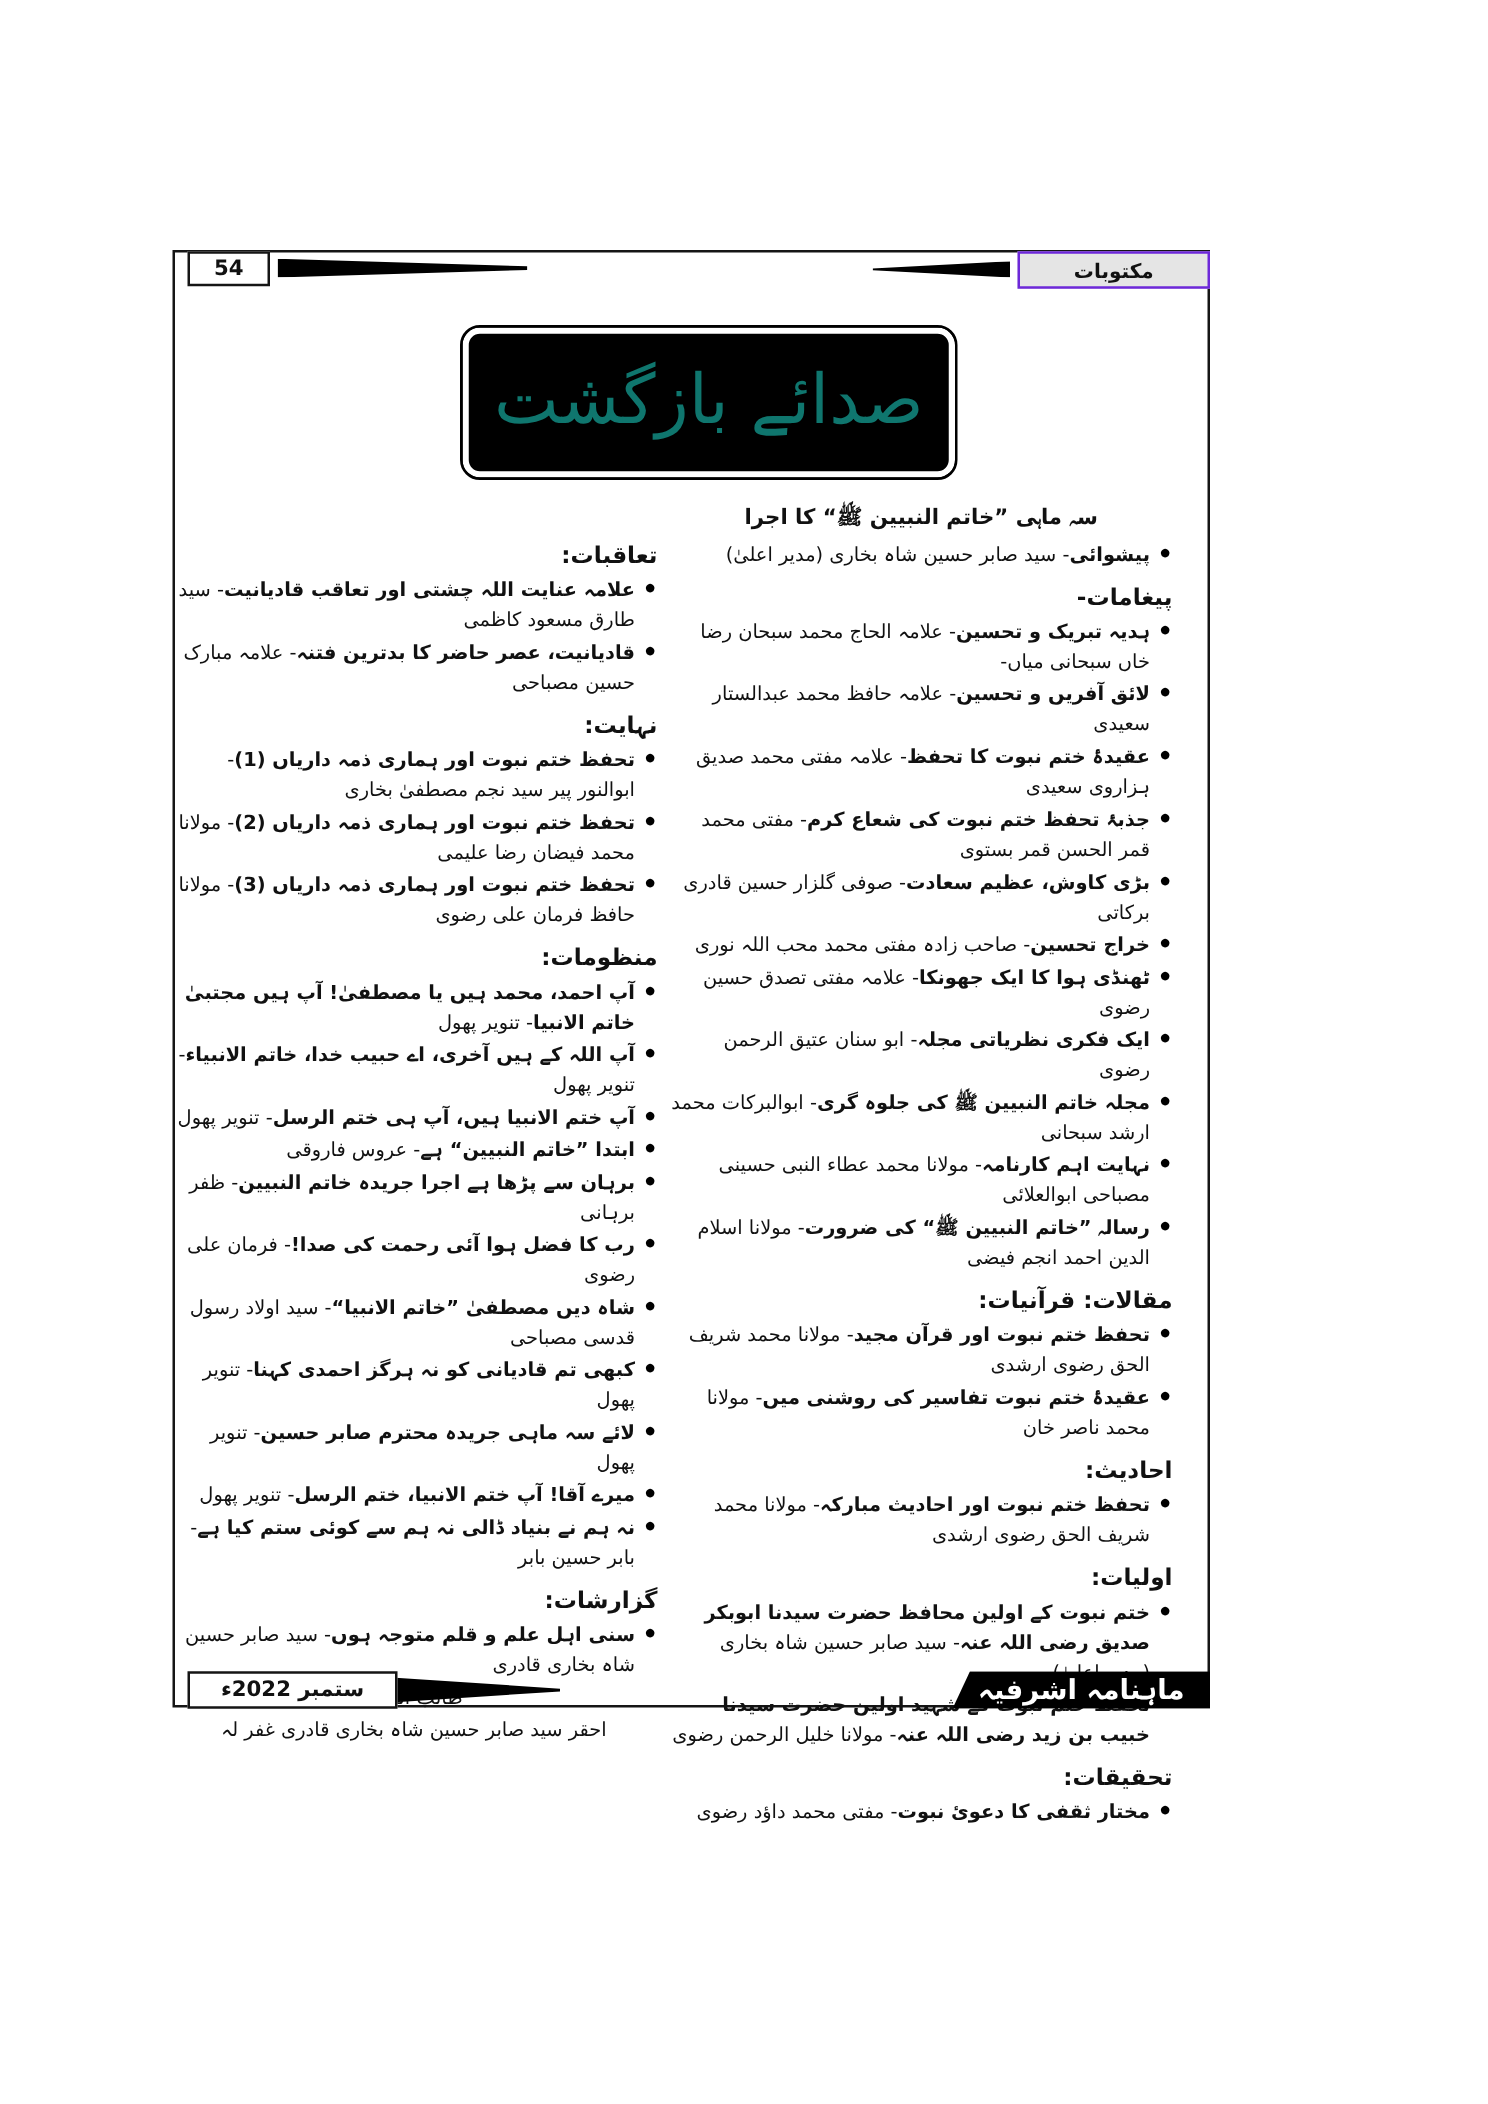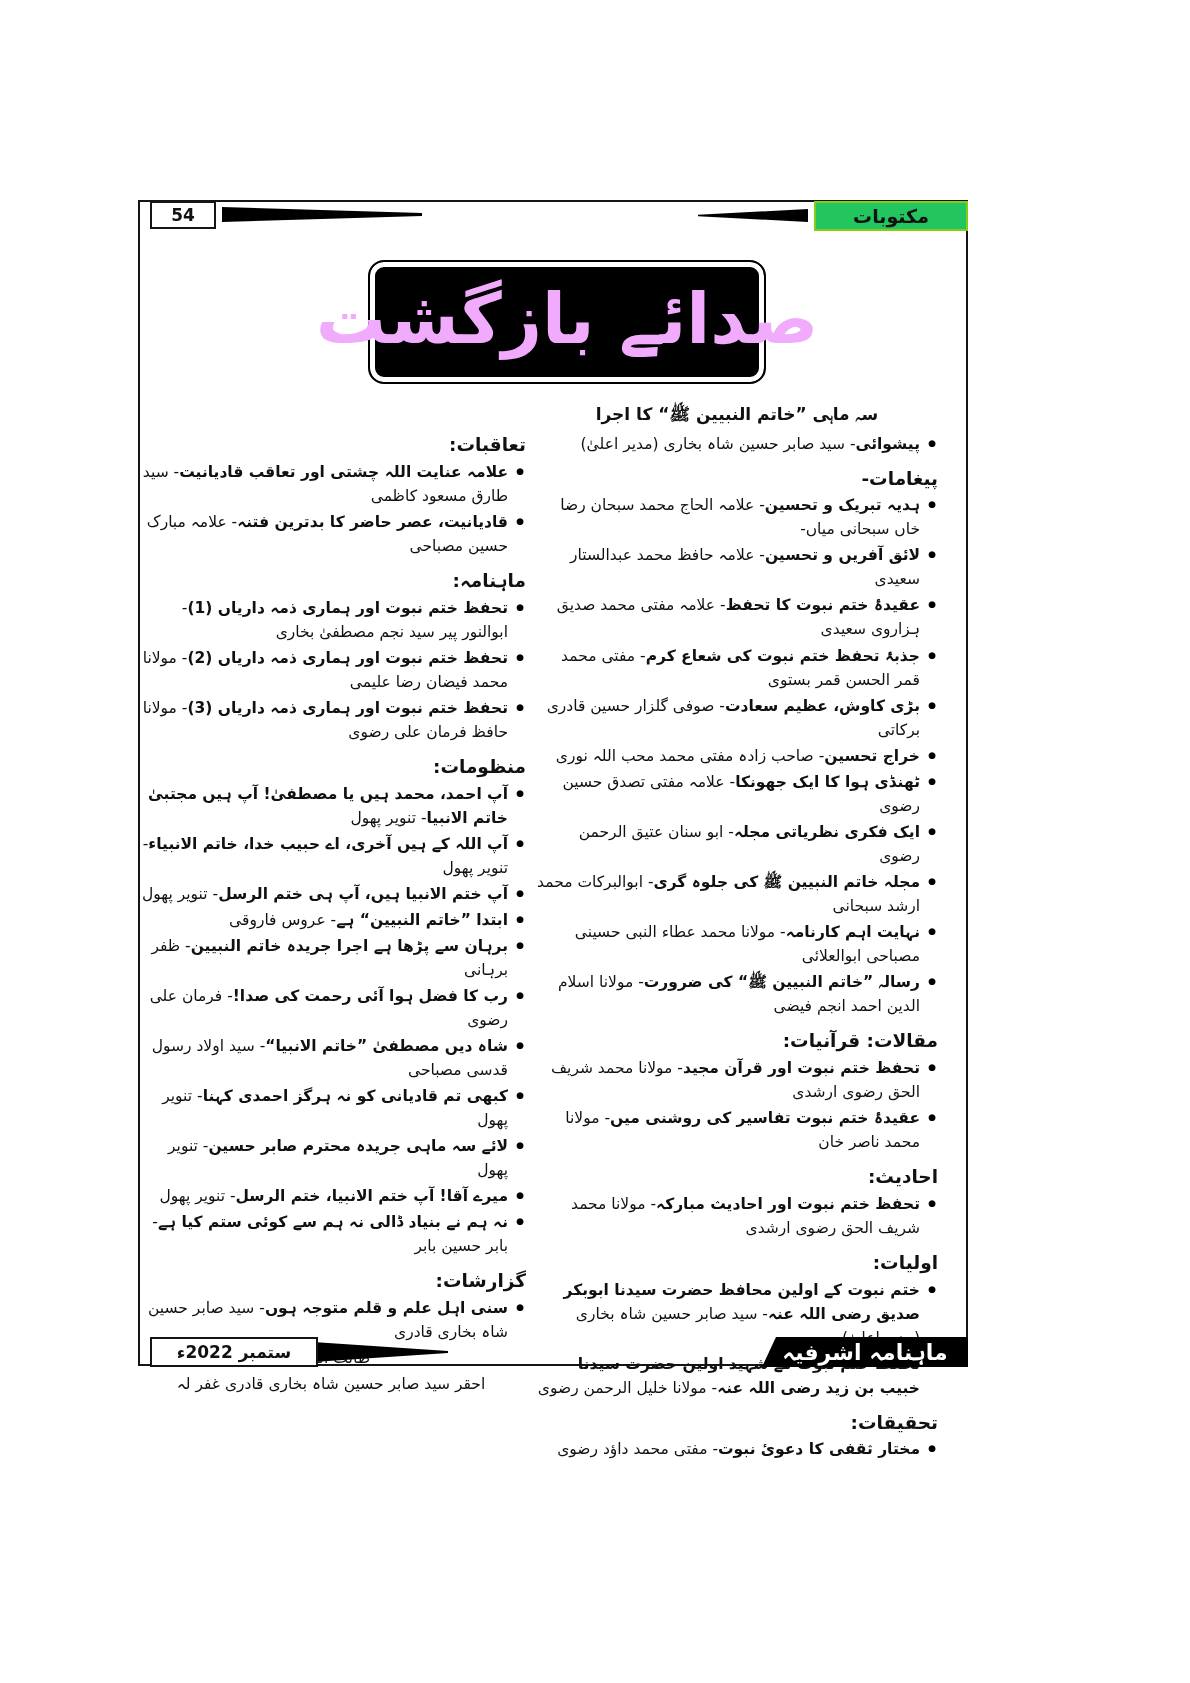--- a/index.html
+++ b/index.html
@@ -10,31 +10,31 @@
   .frame{position:absolute;left:138px;top:200px;width:830px;height:1166px;border:2px solid #151515;box-sizing:border-box;}
   .page-num{
     position:absolute;left:150px;top:201px;width:66px;height:28px;border:2px solid #151515;background:#fff;
     box-sizing:border-box;display:flex;align-items:center;justify-content:center;
     font-size:17px;font-weight:bold;direction:ltr;z-index:3;text-align:center;
   }
   .wedge{position:absolute;background:#000;z-index:2;}
   .wedge-a{left:222px;top:207px;width:200px;height:15px;clip-path:polygon(0 0,100% 40%,100% 60%,0 100%);}
   .wedge-b{left:698px;top:209px;width:110px;height:13px;clip-path:polygon(100% 0,0 45%,0 55%,100% 100%);}
   .header-tab{
-    position:absolute;left:814px;top:201px;width:154px;height:30px;border:2px solid #84cc16;background:#22c55e;
+    position:absolute;left:814px;top:201px;width:154px;height:30px;border:2px solid #6d28d9;background:#e5e5e5;
     box-sizing:border-box;display:flex;align-items:center;justify-content:center;
-    font-size:19px;font-weight:bold;z-index:3;
+    font-size:16px;font-weight:bold;z-index:3;
   }
   .title-banner{
     position:absolute;left:368px;top:260px;width:398px;height:124px;
     background:#000;border:2px solid #000;border-radius:16px;
     box-shadow:inset 0 0 0 5px #fff;box-sizing:border-box;
     display:flex;align-items:center;justify-content:center;z-index:3;
   }
-  .title-text{color:#f0abfc;font-size:70px;font-weight:bold;padding:0 18px 6px 18px;white-space:nowrap;}
+  .title-text{color:#0f766e;font-size:55px;font-weight:normal;padding:0 18px 6px 18px;white-space:nowrap;}
   .columns{position:absolute;left:136px;top:400px;width:802px;display:flex;gap:10px;align-items:flex-start;z-index:2;justify-content:flex-end;}
   .col{box-sizing:border-box;}
   .col-a{width:402px;}
   .col-b{width:390px;padding-top:22px;}
   .intro{text-align:center;font-size:17px;font-weight:bold;margin:2px 0 4px 0;line-height:1.5;}
   h3{font-size:18.5px;font-weight:bold;margin:10px 0 2px 0;line-height:1.4;}
   h3.center{text-align:center;font-size:20px;margin-top:2px;}
   ul{list-style:none;margin:0;padding:0;}
   li{position:relative;padding-right:18px;font-size:15.5px;line-height:1.55;margin:2px 0;}
   li .bullet{position:absolute;right:2px;top:5px;font-size:9px;color:#000;}
@@ -125,21 +125,21 @@
     <div class="col col-b">
       <div>
           <section>
             <h3>تعاقبات:</h3>
             <ul>
               <li><span class="bullet">●</span><span class="entry-text"><b>علامہ عنایت اللہ چشتی اور تعاقب قادیانیت</b>- سید طارق مسعود کاظمی</span></li>
               <li><span class="bullet">●</span><span class="entry-text"><b>قادیانیت، عصر حاضر کا بدترین فتنہ</b>- علامہ مبارک حسین مصباحی</span></li>
             </ul>
           </section>
           <section>
-            <h3>ماہنامہ:</h3>
+            <h3>نہایت:</h3>
             <ul>
               <li><span class="bullet">●</span><span class="entry-text"><b>تحفظ ختم نبوت اور ہماری ذمہ داریاں (1)</b>- ابوالنور پیر سید نجم مصطفیٰ بخاری</span></li>
               <li><span class="bullet">●</span><span class="entry-text"><b>تحفظ ختم نبوت اور ہماری ذمہ داریاں (2)</b>- مولانا محمد فیضان رضا علیمی</span></li>
               <li><span class="bullet">●</span><span class="entry-text"><b>تحفظ ختم نبوت اور ہماری ذمہ داریاں (3)</b>- مولانا حافظ فرمان علی رضوی</span></li>
             </ul>
           </section>
           <section>
             <h3>منظومات:</h3>
             <ul>
               <li><span class="bullet">●</span><span class="entry-text"><b>آپ احمد، محمد ہیں یا مصطفیٰ! آپ ہیں مجتبیٰ خاتم الانبیا</b>- تنویر پھول</span></li>

